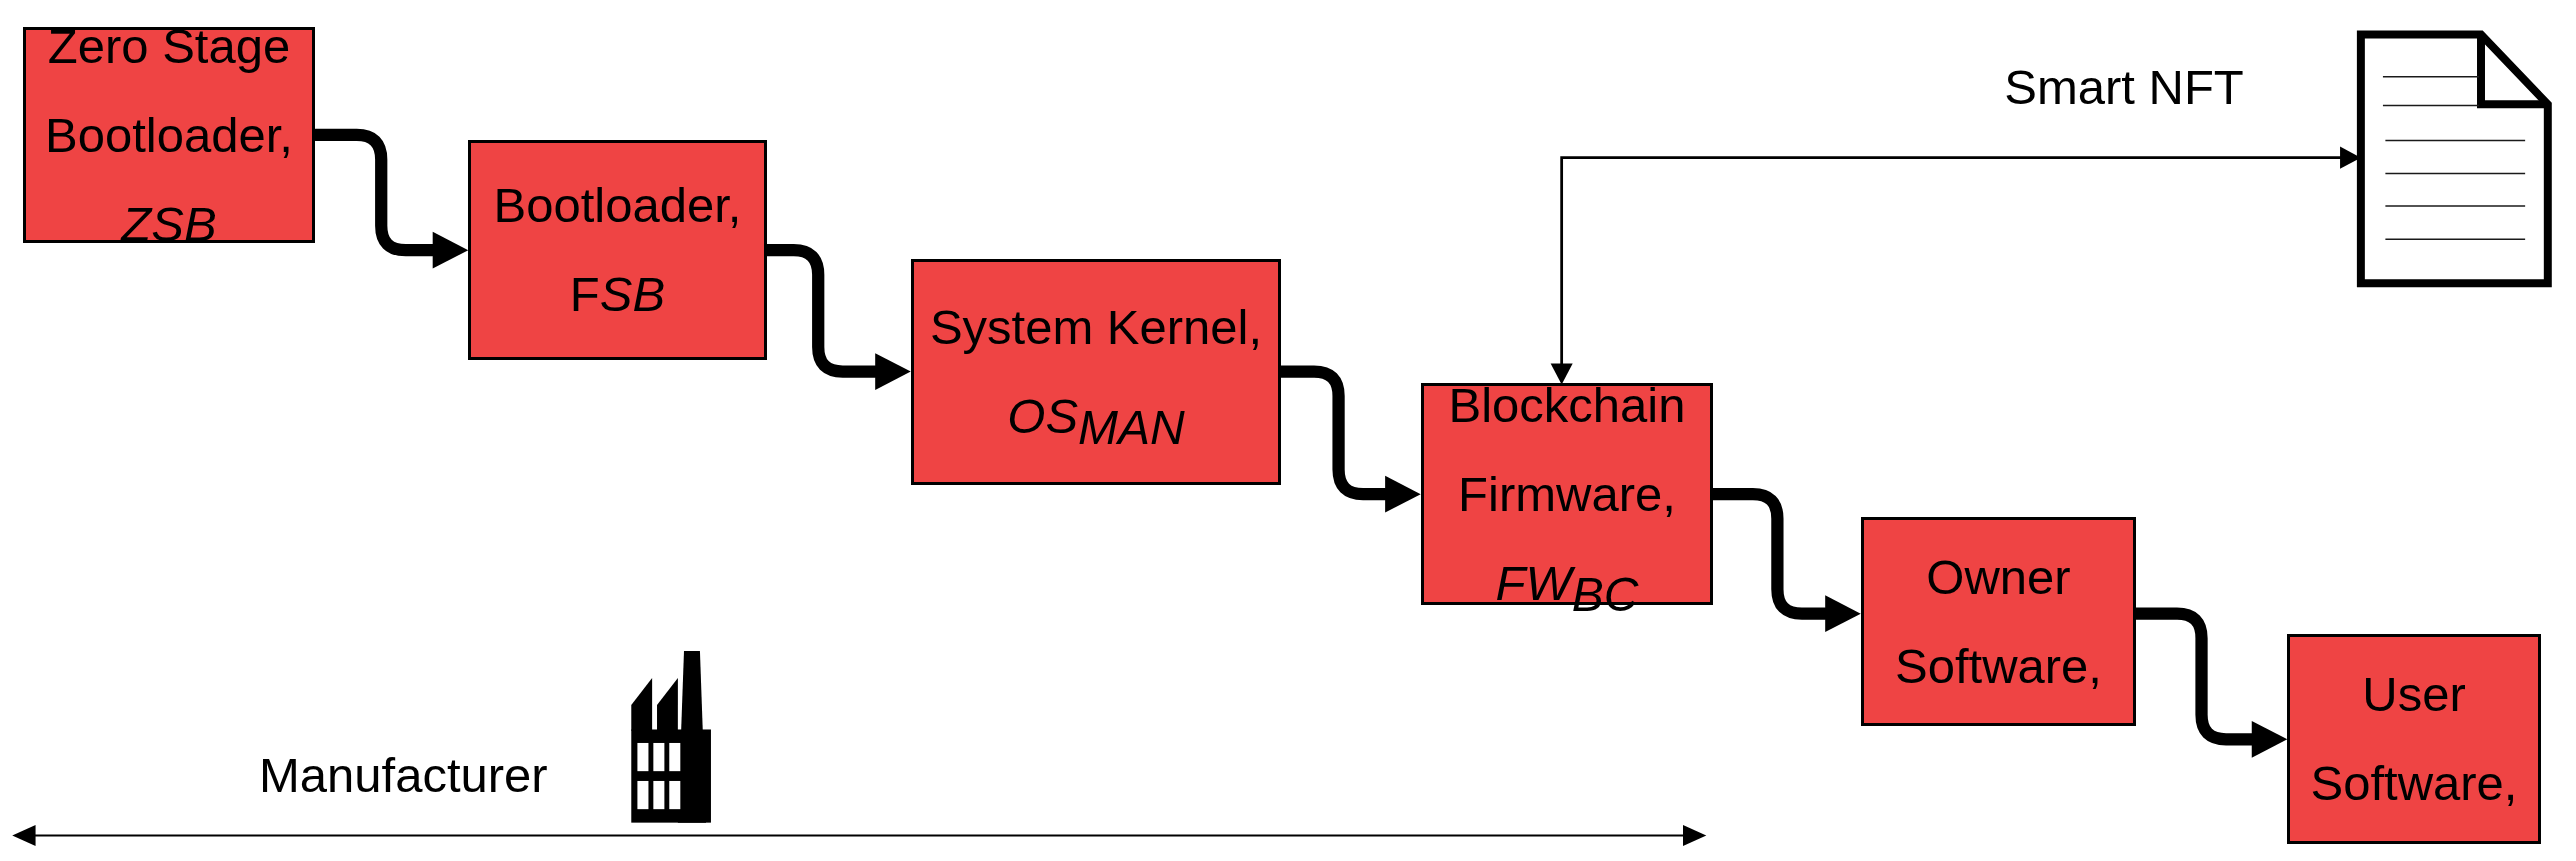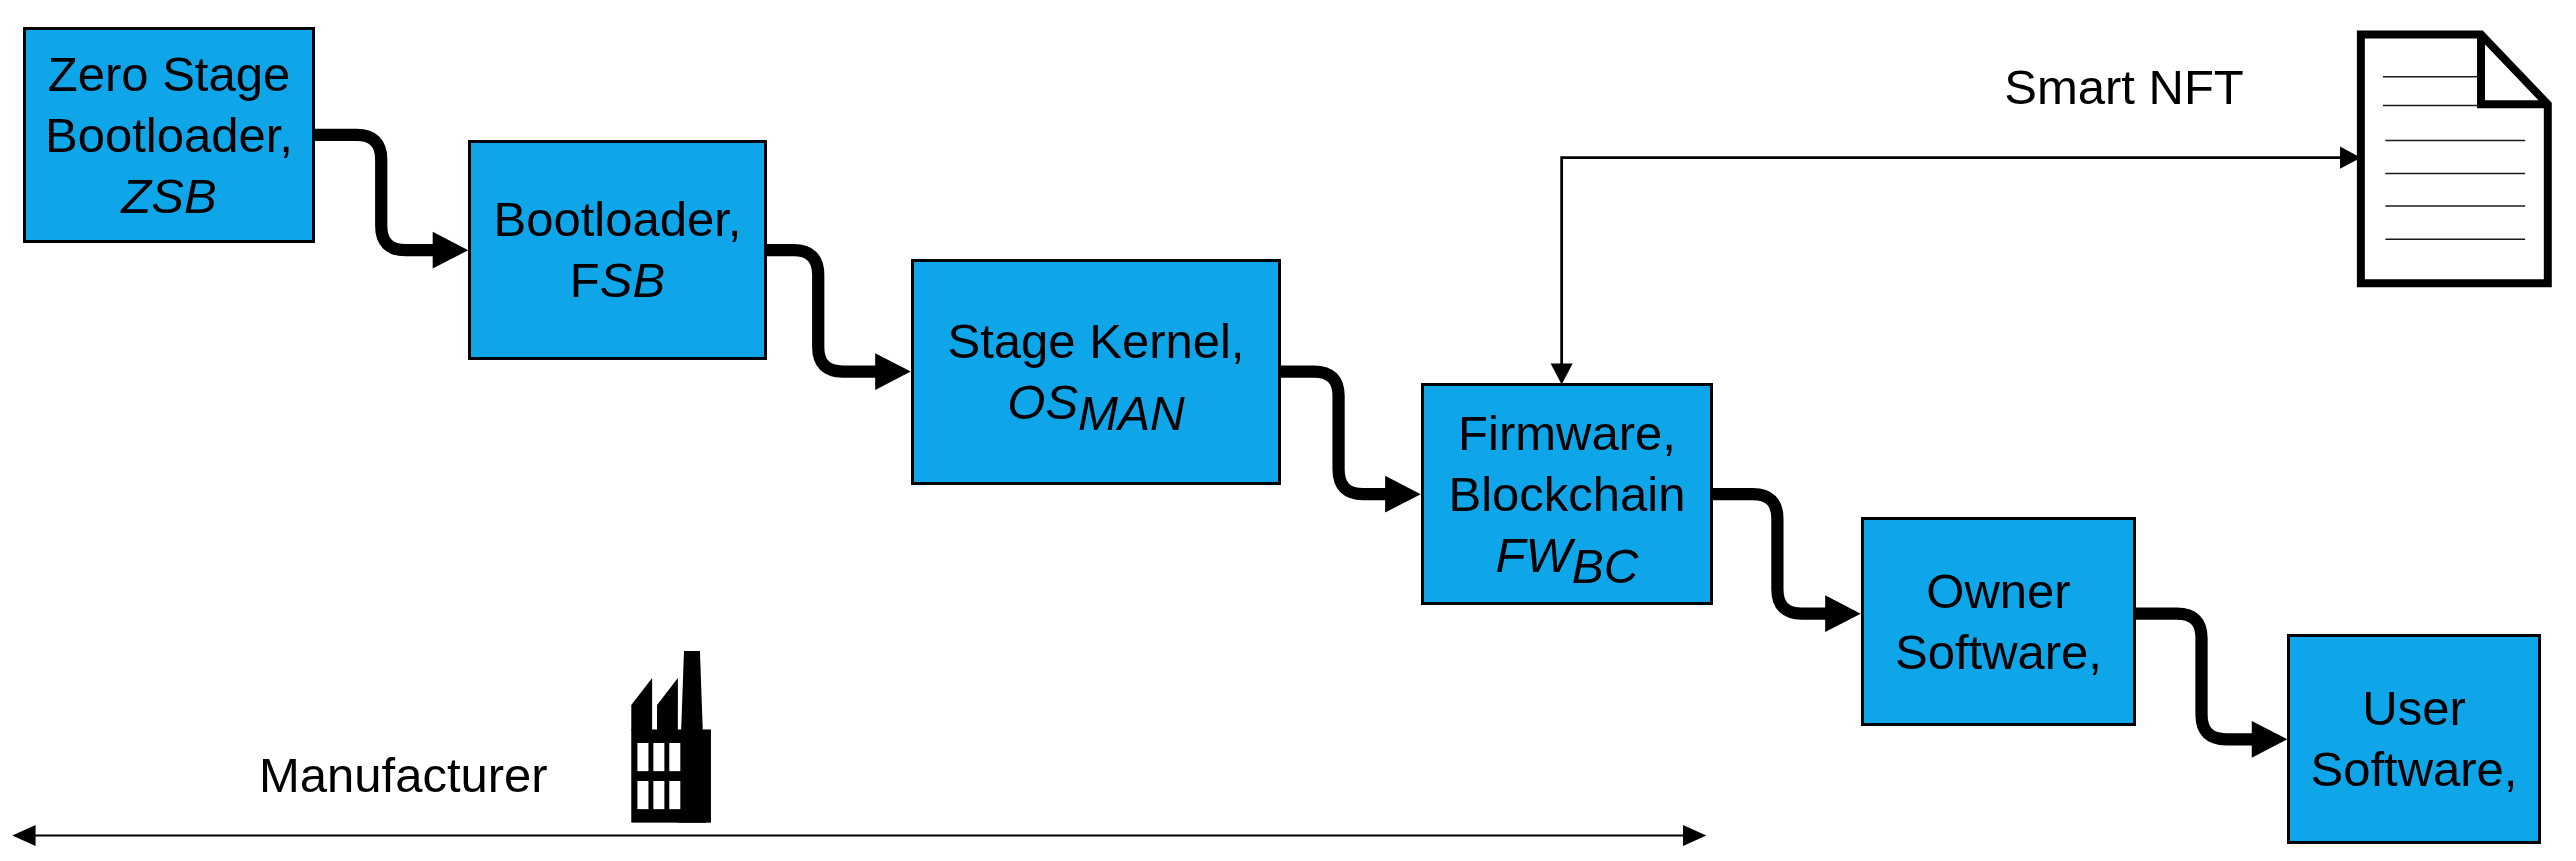--- a/index.html
+++ b/index.html
@@ -20,29 +20,30 @@
     position: absolute;
     left: 0;
     top: 0;
     width: 2576px;
     height: 862px;
   }
   .box {
     position: absolute;
     box-sizing: border-box;
     border: 3.7px solid #000000;
-    background: #0ea5e9;
+    background: #ef4444;
     display: flex;
     flex-direction: column;
     align-items: center;
     justify-content: center;
     text-align: center;
     font-size: 49px;
     line-height: 61px;
     white-space: nowrap;
+    gap: 28px;
   }
   .box .sym-italic { font-style: italic; }
   .box sub.sym-sub {
     font-style: italic;
     font-size: 48px;
     line-height: 0;
   }
   .label {
     position: absolute;
     font-size: 49px;
@@ -117,27 +118,27 @@
     <span>Bootloader,</span>
     <span><span></span><span class="sym-italic">ZSB</span><sub class="sym-sub"></sub></span>
   </div>
 
   <div class="box" style="left:468px; top:140px; width:299px; height:220px;">
     <span>Bootloader,</span>
     <span><span>F</span><span class="sym-italic">SB</span><sub class="sym-sub"></sub></span>
   </div>
 
   <div class="box" style="left:911px; top:259px; width:370px; height:226px;">
-    <span>Stage Kernel,</span>
+    <span>System Kernel,</span>
     <span><span></span><span class="sym-italic">OS</span><sub class="sym-sub">MAN</sub></span>
   </div>
 
   <div class="box" style="left:1421px; top:383px; width:292px; height:222px;">
+    <span>Blockchain</span>
     <span>Firmware,</span>
-    <span>Blockchain</span>
     <span><span></span><span class="sym-italic">FW</span><sub class="sym-sub">BC</sub></span>
   </div>
 
   <div class="box" style="left:1861px; top:509px; width:275px; height:209px;margin-top:8px;">
     <span>Owner</span>
     <span>Software,</span>
   </div>
 
   <div class="box" style="left:2287px; top:634px; width:254px; height:210px;">
     <span>User</span>

